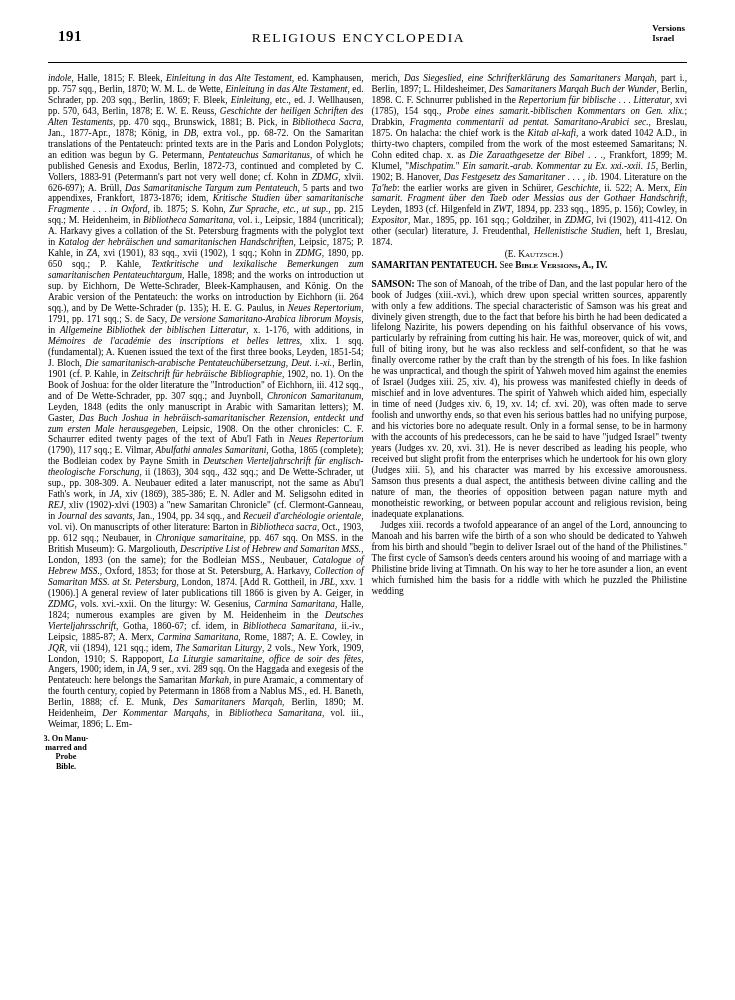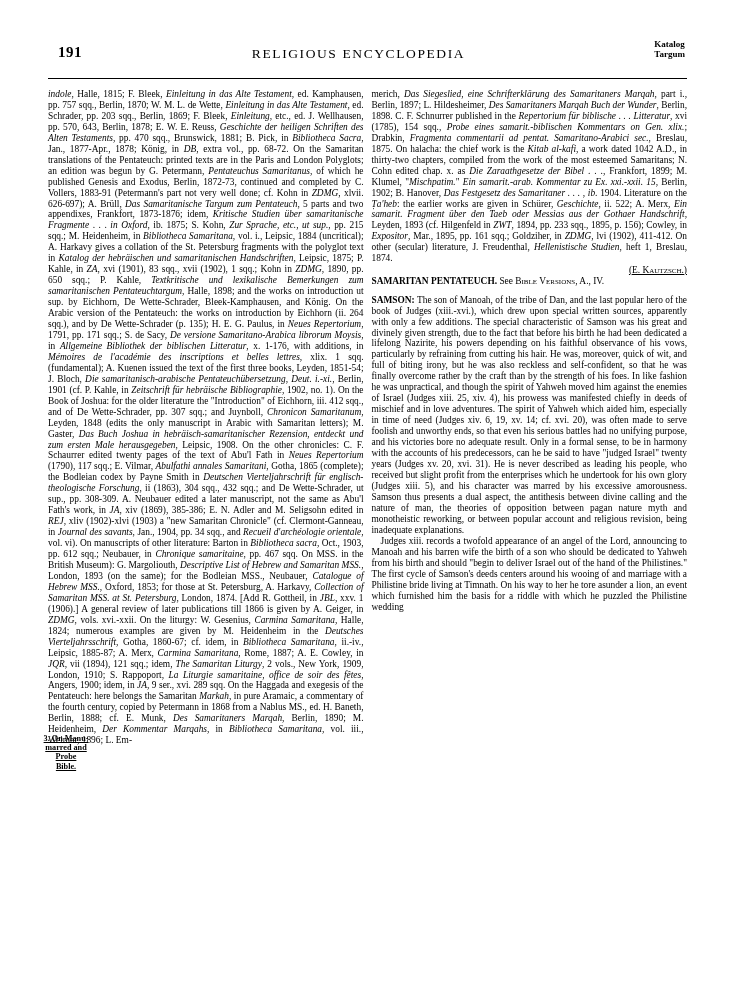--- a/index.html
+++ b/index.html
@@ -13,21 +13,21 @@
     font-family: "Liberation Serif", serif;
     color: #000000;
     position: relative;
     overflow: hidden;
   }
   .page {
     width: 735px;
     height: 1000px;
     position: relative;
     box-sizing: border-box;
-    padding: 42px 34px 18px 34px;
+    padding: 26px 34px 18px 34px;
   }
   
   .runhead {
     position: relative;
     height: 34px;
   }
   .runhead .folio {
     position: absolute;
     left: 24px;
     top: 2px;
@@ -72,47 +72,47 @@
     hyphens: auto;
   }
   .col p {
     margin: 0 0 0.5px 0;
     text-indent: 9px;
   }
   .col p.noindent { text-indent: 0; }
   i, .it { font-style: italic; }
   .sc {
     font-variant: small-caps;
+    font-weight: bold;
   }
   .entry-head {
     font-weight: bold;
     font-variant: small-caps;
     font-family: Liberation Serif, serif;
   }
   .sig {
-    text-align: right;
+    text-align: center;
     margin-top: 1px;
     margin-bottom: 4px;
     text-indent: 0;
     font-variant: small-caps;
-    text-decoration: underline;
   }
   .spacer { height: 7px; }
 </style>
 </head>
 <body>
 
 <div class="page">
 
   <div class="runhead">
     <div class="folio">191</div>
     <div class="center">RELIGIOUS ENCYCLOPEDIA</div>
     <div class="rightblk">
-      <div>Katalog</div>
-      <div>Targum</div>
+      <div>Versions</div>
+      <div>Israel</div>
     </div>
   </div>
 
   <div class="rule"></div>
 
   <div class="columns">
 
     <div class="col">
       <p class="noindent">
         <span id="left-bib"><i>indole</i>, Halle, 1815; F. Bleek, <i>Einleitung in das Alte Testament</i>, ed. Kamphausen, pp. 757 sqq., Berlin, 1870; W. M. L. de Wette, <i>Einleitung in das Alte Testament</i>, ed. Schrader, pp. 203 sqq., Berlin, 1869; F. Bleek, <i>Einleitung</i>, etc., ed. J. Wellhausen, pp. 570, 643, Berlin, 1878; E. W. E. Reuss, <i>Geschichte der heiligen Schriften des Alten Testaments</i>, pp. 470 sqq., Brunswick, 1881; B. Pick, in <i>Bibliotheca Sacra</i>, Jan., 1877-Apr., 1878; König, in <i>DB</i>, extra vol., pp. 68-72. On the Samaritan translations of the Pentateuch: printed texts are in the Paris and London Polyglots; an edition was begun by G. Petermann, <i>Pentateuchus Samaritanus</i>, of which he published Genesis and Exodus, Berlin, 1872-73, continued and completed by C. Vollers, 1883-91 (Petermann's part not very well done; cf. Kohn in <i>ZDMG</i>, xlvii. 626-697); A. Brüll, <i>Das Samaritanische Targum zum Pentateuch</i>, 5 parts and two appendixes, Frankfort, 1873-1876; idem, <i>Kritische Studien über samaritanische Fragmente</i> . . . <i>in Oxford</i>, ib. 1875; S. Kohn, <i>Zur Sprache, etc., ut sup.</i>, pp. 215 sqq.; M. Heidenheim, in <i>Bibliotheca Samaritana</i>, vol. i., Leipsic, 1884 (uncritical); A. Harkavy gives a collation of the St. Petersburg fragments with the polyglot text in <i>Katalog der hebräischen und samaritanischen Handschriften</i>, Leipsic, 1875; P. Kahle, in <i>ZA</i>, xvi (1901), 83 sqq., xvii (1902), 1 sqq.; Kohn in <i>ZDMG</i>, 1890, pp. 650 sqq.; P. Kahle, <i>Textkritische und lexikalische Bemerkungen zum samaritanischen Pentateuchtargum</i>, Halle, 1898; and the works on introduction ut sup. by Eichhorn, De Wette-Schrader, Bleek-Kamphausen, and König. On the Arabic version of the Pentateuch: the works on introduction by Eichhorn (ii. 264 sqq.), and by De Wette-Schrader (p. 135); H. E. G. Paulus, in <i>Neues Repertorium</i>, 1791, pp. 171 sqq.; S. de Sacy, <i>De versione Samaritano-Arabica librorum Moysis</i>, in <i>Allgemeine Bibliothek der biblischen Litteratur</i>, x. 1-176, with additions, in <i>Mémoires de l'académie des inscriptions et belles lettres</i>, xlix. 1 sqq. (fundamental); A. Kuenen issued the text of the first three books, Leyden, 1851-54; J. Bloch, <i>Die samaritanisch-arabische Pentateuchübersetzung, Deut. i.-xi.</i>, Berlin, 1901 (cf. P. Kahle, in <i>Zeitschrift für hebräische Bibliographie</i>, 1902, no. 1). On the Book of Joshua: for the older literature the "Introduction" of Eichhorn, iii. 412 sqq., and of De Wette-Schrader, pp. 307 sqq.; and Juynboll, <i>Chronicon Samaritanum</i>, Leyden, 1848 (edits the only manuscript in Arabic with Samaritan letters); M. Gaster, <i>Das Buch Joshua in hebräisch-samaritanischer Rezension, entdeckt und zum ersten Male herausgegeben</i>, Leipsic, 1908. On the other chronicles: C. F. Schaurrer edited twenty pages of the text of Abu'l Fath in <i>Neues Repertorium</i> (1790), 117 sqq.; E. Vilmar, <i>Abulfathi annales Samaritani</i>, Gotha, 1865 (complete); the Bodleian codex by Payne Smith in <i>Deutschen Vierteljahrschrift für englisch-theologische Forschung</i>, ii (1863), 304 sqq., 432 sqq.; and De Wette-Schrader, ut sup., pp. 308-309. A. Neubauer edited a later manuscript, not the same as Abu'l Fath's work, in <i>JA</i>, xiv (1869), 385-386; E. N. Adler and M. Seligsohn edited in <i>REJ</i>, xliv (1902)-xlvi (1903) a "new Samaritan Chronicle" (cf. Clermont-Ganneau, in <i>Journal des savants</i>, Jan., 1904, pp. 34 sqq., and <i>Recueil d'archéologie orientale</i>, vol. vi). On manuscripts of other literature: Barton in <i>Bibliotheca sacra</i>, Oct., 1903, pp. 612 sqq.; Neubauer, in <i>Chronique samaritaine</i>, pp. 467 sqq. On MSS. in the British Museum): G. Margoliouth, <i>Descriptive List of Hebrew and Samaritan MSS.</i>, London, 1893 (on the same); for the Bodleian MSS., Neubauer, <i>Catalogue of Hebrew MSS.</i>, Oxford, 1853; for those at St. Petersburg, A. Harkavy, <i>Collection of Samaritan MSS. at St. Petersburg</i>, London, 1874. [Add R. Gottheil, in <i>JBL</i>, xxv. 1 (1906).] A general review of later publications till 1866 is given by A. Geiger, in <i>ZDMG</i>, vols. xvi.-xxii. On the liturgy: W. Gesenius, <i>Carmina Samaritana</i>, Halle, 1824; numerous examples are given by M. Heidenheim in the <i>Deutsches Vierteljahrsschrift</i>, Gotha, 1860-67; cf. idem, in <i>Bibliotheca Samaritana</i>, ii.-iv., Leipsic, 1885-87; A. Merx, <i>Carmina Samaritana</i>, Rome, 1887; A. E. Cowley, in <i>JQR</i>, vii (1894), 121 sqq.; idem, <i>The Samaritan Liturgy</i>, 2 vols., New York, 1909, London, 1910; S. Rappoport, <i>La Liturgie samaritaine, office de soir des fêtes</i>, Angers, 1900; idem, in <i>JA</i>, 9 ser., xvi. 289 sqq. On the Haggada and exegesis of the Pentateuch: here belongs the Samaritan <i>Markah</i>, in pure Aramaic, a commentary of the fourth century, copied by Petermann in 1868 from a Nablus MS., ed. H. Baneth, Berlin, 1888; cf. E. Munk, <i>Des Samaritaners Marqah</i>, Berlin, 1890; M. Heidenheim, <i>Der Kommentar Marqahs</i>, in <i>Bibliotheca Samaritana</i>, vol. iii., Weimar, 1896; L. Em-</span>
@@ -134,19 +134,19 @@
       <p class="noindent">
         <span class="entry-head">SAMSON:</span>
         <span id="samson-p1">The son of Manoah, of the tribe of Dan, and the last popular hero of the book of Judges (xiii.-xvi.), which drew upon special written sources, apparently with only a few additions. The special characteristic of Samson was his great and divinely given strength, due to the fact that before his birth he had been dedicated a lifelong Nazirite, his powers depending on his faithful observance of his vows, particularly by refraining from cutting his hair. He was, moreover, quick of wit, and full of biting irony, but he was also reckless and self-confident, so that he was finally overcome rather by the craft than by the strength of his foes. In like fashion he was unpractical, and though the spirit of Yahweh moved him against the enemies of Israel (Judges xiii. 25, xiv. 4), his prowess was manifested chiefly in deeds of mischief and in love adventures. The spirit of Yahweh which aided him, especially in time of need (Judges xiv. 6, 19, xv. 14; cf. xvi. 20), was often made to serve foolish and unworthy ends, so that even his serious battles had no unifying purpose, and his victories bore no adequate result. Only in a formal sense, to be in harmony with the accounts of his predecessors, can he be said to have "judged Israel" twenty years (Judges xv. 20, xvi. 31). He is never described as leading his people, who received but slight profit from the enterprises which he undertook for his own glory (Judges xiii. 5), and his character was marred by his excessive amorousness. Samson thus presents a dual aspect, the antithesis between divine calling and the nature of man, the theories of opposition between pagan nature myth and monotheistic reworking, or between popular account and religious revision, being inadequate explanations.</span>
       </p>
       <p>
         <span id="samson-p2">Judges xiii. records a twofold appearance of an angel of the Lord, announcing to Manoah and his barren wife the birth of a son who should be dedicated to Yahweh from his birth and should "begin to deliver Israel out of the hand of the Philistines." The first cycle of Samson's deeds centers around his wooing of and marriage with a Philistine bride living at Timnath. On his way to her he tore asunder a lion, an event which furnished him the basis for a riddle with which he puzzled the Philistine wedding</span>
       </p>
     </div>
 
   </div>
-<div style="position: absolute; left: 20px; top: 734px; width: 92px; font-size: 8.2px; font-weight: bold; line-height: 1.12; text-align: center; text-decoration: underline;">
+<div style="position: absolute; left: 20px; top: 734px; width: 92px; font-size: 8.2px; font-weight: bold; line-height: 1.12; text-align: center;">
       <div>3. On Manu-</div>
       <div>marred and</div>
       <div>Probe</div>
       <div>Bible.</div>
     </div>
   </div>
 
 </body></html>

